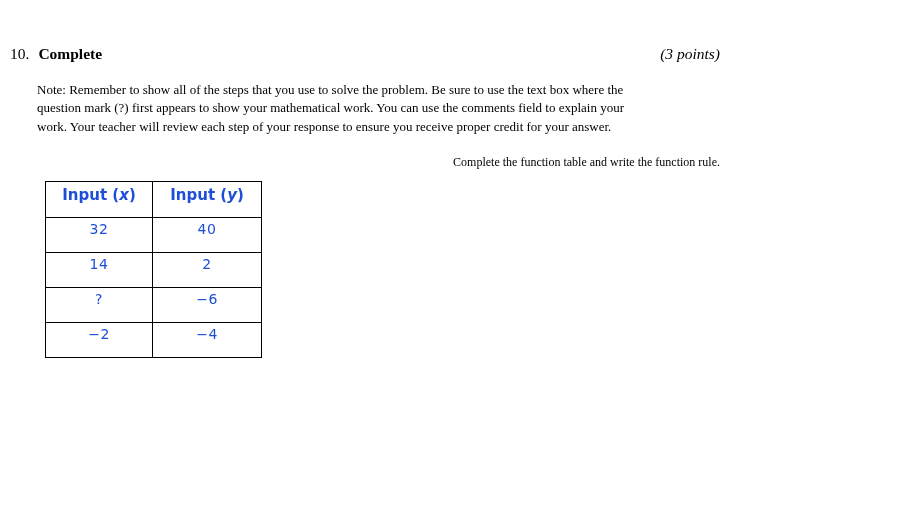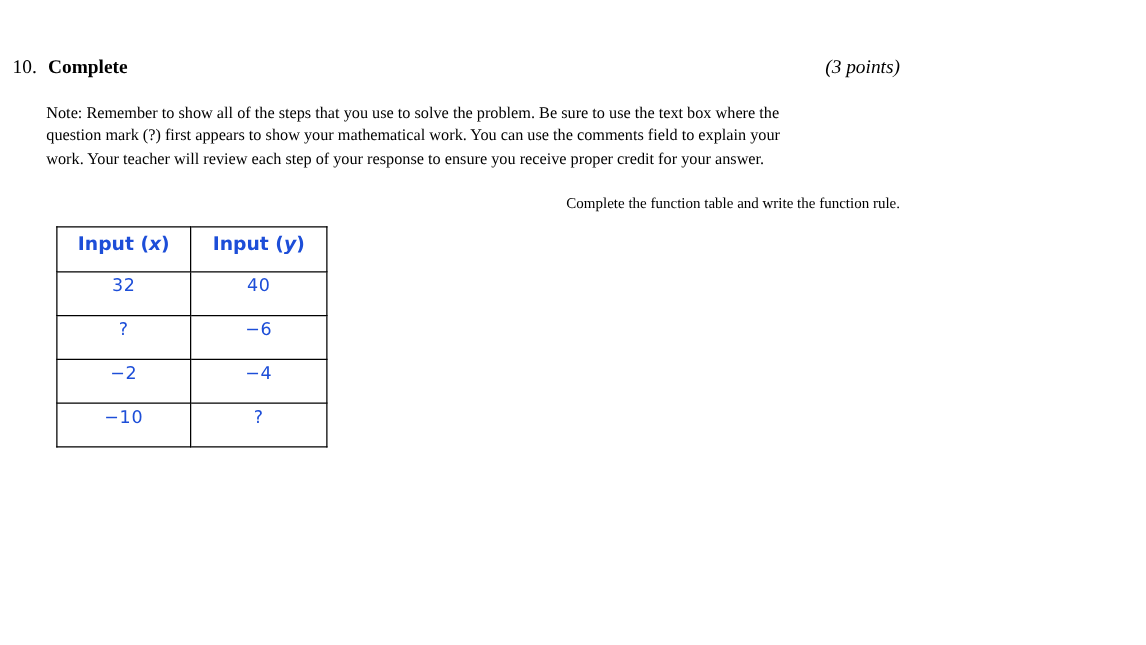--- a/index.html
+++ b/index.html
@@ -86,27 +86,27 @@
         <th class="col-input"><span>Input (</span><span class="var">x</span><span>)</span></th>
         <th class="col-output"><span>Input (</span><span class="var">y</span><span>)</span></th>
       </tr>
     </thead>
     <tbody>
       <tr>
         <td>32</td>
         <td>40</td>
       </tr>
       <tr>
+        <td>14</td>
+        <td>2</td>
+      </tr>
+      <tr>
         <td>?</td>
         <td>−6</td>
       </tr>
       <tr>
         <td>−2</td>
         <td>−4</td>
       </tr>
-      <tr>
-        <td>−10</td>
-        <td>?</td>
-      </tr>
     </tbody>
   </table>
 
 </div>
 
 </body></html>

